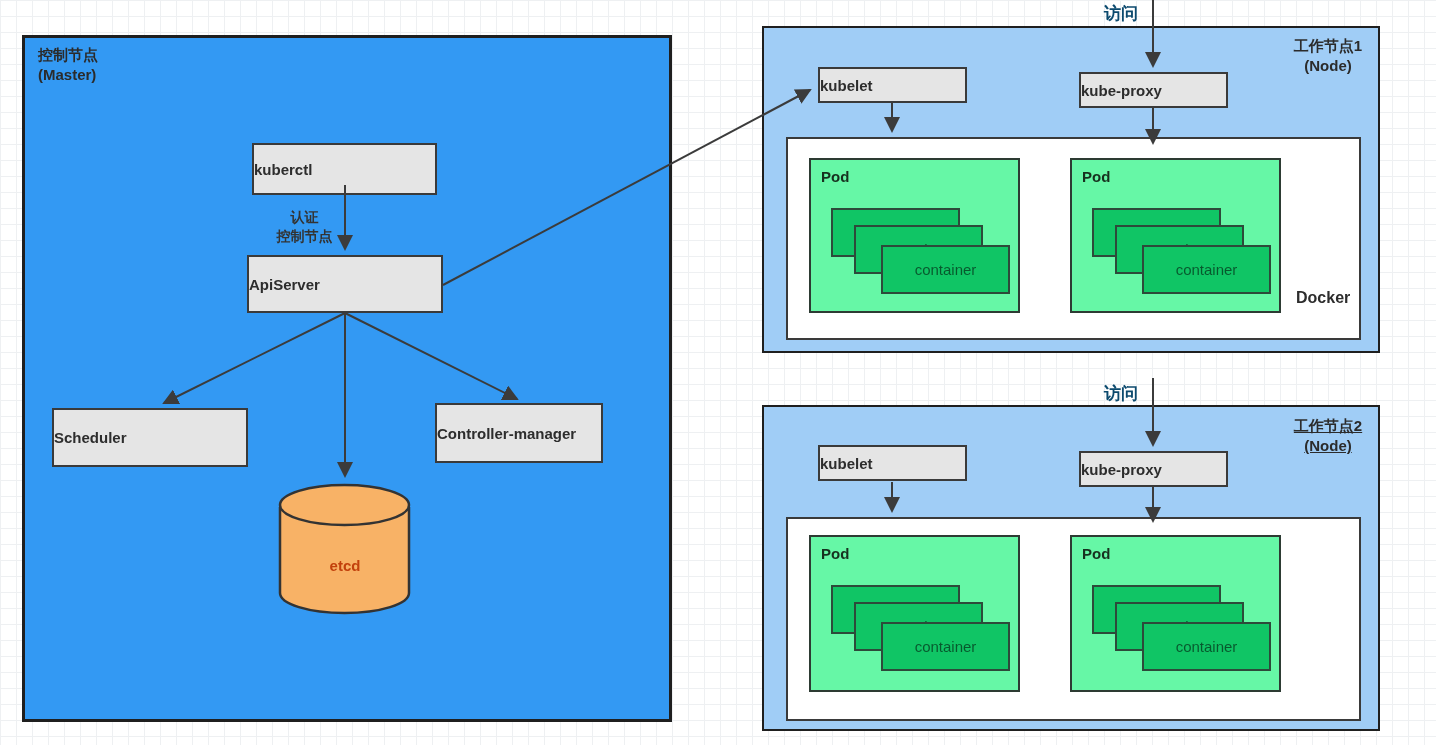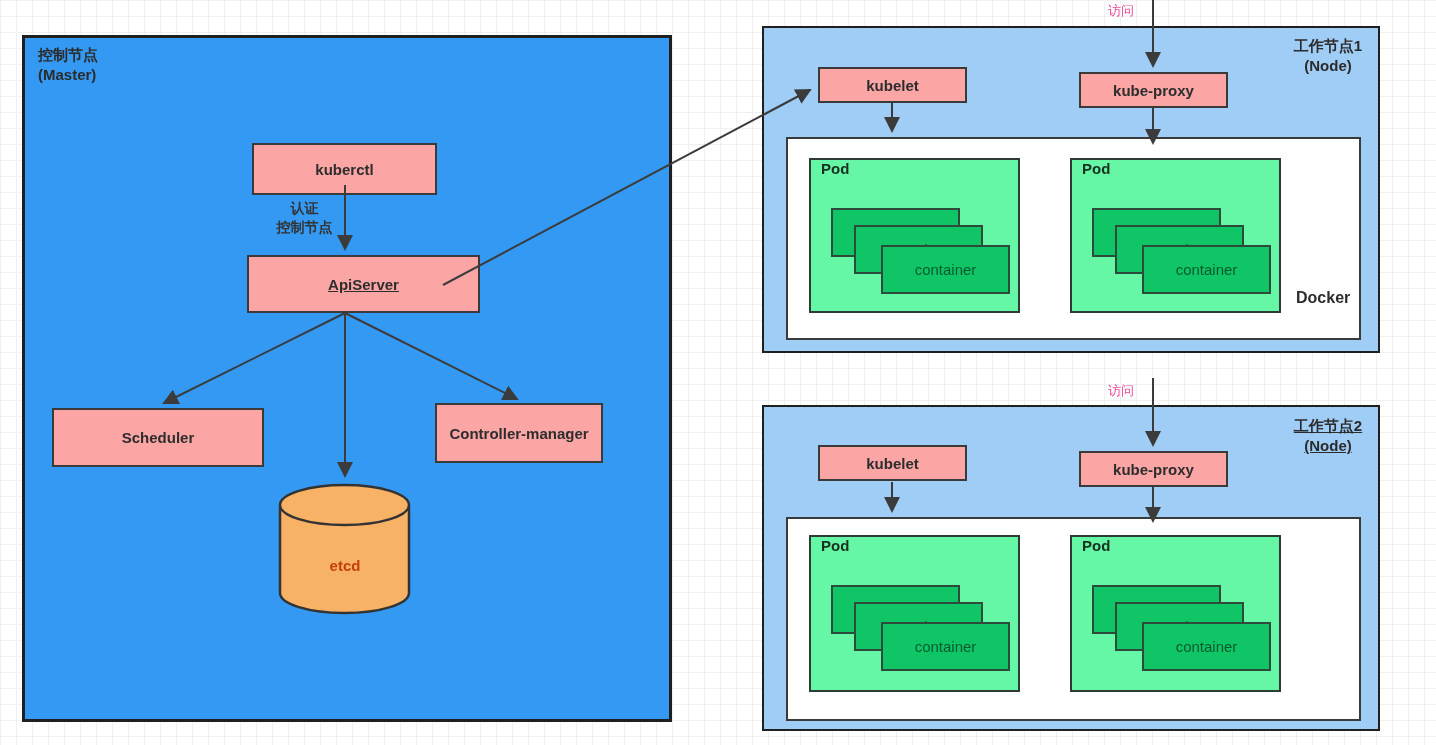--- a/index.html
+++ b/index.html
@@ -13,66 +13,66 @@
       linear-gradient(#e4e7ea 1px, transparent 1px),
       linear-gradient(90deg, #e4e7ea 1px, transparent 1px);
     background-size:16px 16px,16px 16px,80px 80px,80px 80px;
     color:#2d2d2d;
   }
   .abs{position:absolute;box-sizing:border-box;}
   .group{border:3px solid #1f1f1f;}
   .master{background:var(--master-fill,#3399F3);}
   .node{background:var(--node-fill,#A0CDF6);border-width:2px;}
   .box{
-    background:#fca5a5;border:2px solid #3a3a3a;
-    display:flex;align-items:center;justify-content:center;
+    background:#e5e5e5;border:2px solid #3a3a3a;
+    display:flex;align-items:center;
     font-weight:bold;font-size:15px;color:#2d2d2d;
   }
   .group-title{font-weight:bold;font-size:15px;line-height:20px;color:#2b2b2b;}
   .t-center{text-align:center;}
   .docker-area{background:#ffffff;border:2px solid #3a3a3a;}
   .docker-label{font-weight:bold;font-size:16px;color:#2d2d2d;}
   .pod{background:var(--pod-fill,#66F7A6);border:2px solid #2d3b33;}
-  .pod-label{position:absolute;left:10px;top:0;font-weight:bold;font-size:15px;color:#17311f;}
+  .pod-label{position:absolute;left:10px;top:8px;font-weight:bold;font-size:15px;color:#17311f;}
   .container-box{
     position:absolute;width:125px;height:45px;
     background:var(--container-fill,#10C565);border:2px solid #2d4a3a;
     display:flex;align-items:center;justify-content:center;
     font-size:15px;color:rgba(0,0,0,0.55);
   }
   .small-label{font-size:14px;font-weight:600;line-height:19px;color:#333;}
-  .access-label{font-weight:normal;font-size:13px;color:#ec4899;}
+  .access-label{font-weight:bold;font-size:17px;color:#0c4a6e;}
   .etcd-text{font-weight:bold;font-size:15px;color:#c2410c;}
   svg.overlay{position:absolute;left:0;top:0;z-index:60;pointer-events:none;}
   .lvl1{z-index:10;} .lvl2{z-index:20;} .lvl3{z-index:30;}
 </style>
 </head>
 <body>
 
 <div class="abs group master lvl1" style="left:22px;top:35px;width:650px;height:687px;"></div>
 
 <div class="abs group-title lvl2" style="left:38px;top:45px;">
   <div>控制节点</div>
   <div>(Master)</div>
 </div>
 
 <div class="abs box lvl2" style="left:252px;top:143px;width:185px;height:52px;">
   <span>kuberctl</span>
 </div>
 
-<div class="abs small-label t-center lvl2" style="left:257px;top:199px;width:95px;">
+<div class="abs small-label t-center lvl2" style="left:257px;top:208px;width:95px;">
   <div>认证</div>
   <div>控制节点</div>
 </div>
 
-<div class="abs box lvl2" style="left:247px;top:255px;width:233px;height:58px;text-decoration:underline;">
+<div class="abs box lvl2" style="left:247px;top:255px;width:196px;height:58px;">
   <span>ApiServer</span>
 </div>
 
-<div class="abs box lvl2" style="left:52px;top:408px;width:212px;height:59px;">
+<div class="abs box lvl2" style="left:52px;top:408px;width:196px;height:59px;">
   <span>Scheduler</span>
 </div>
 
 <div class="abs box lvl2" style="left:435px;top:403px;width:168px;height:60px;">
   <span>Controller-manager</span>
 </div>
 
 <svg class="abs lvl2" style="left:275px;top:480px;" width="140" height="140" viewBox="0 0 140 140">
   <path d="M 5 27 L 5 113 A 64.5 20 0 0 0 134 113 L 134 27" style="fill:var(--etcd-fill,#F8B266);stroke:#333;stroke-width:2.5;"></path>
   <ellipse cx="69.5" cy="25" rx="64.5" ry="20" style="fill:var(--etcd-fill,#F8B266);stroke:#333;stroke-width:2.5;"></ellipse>

